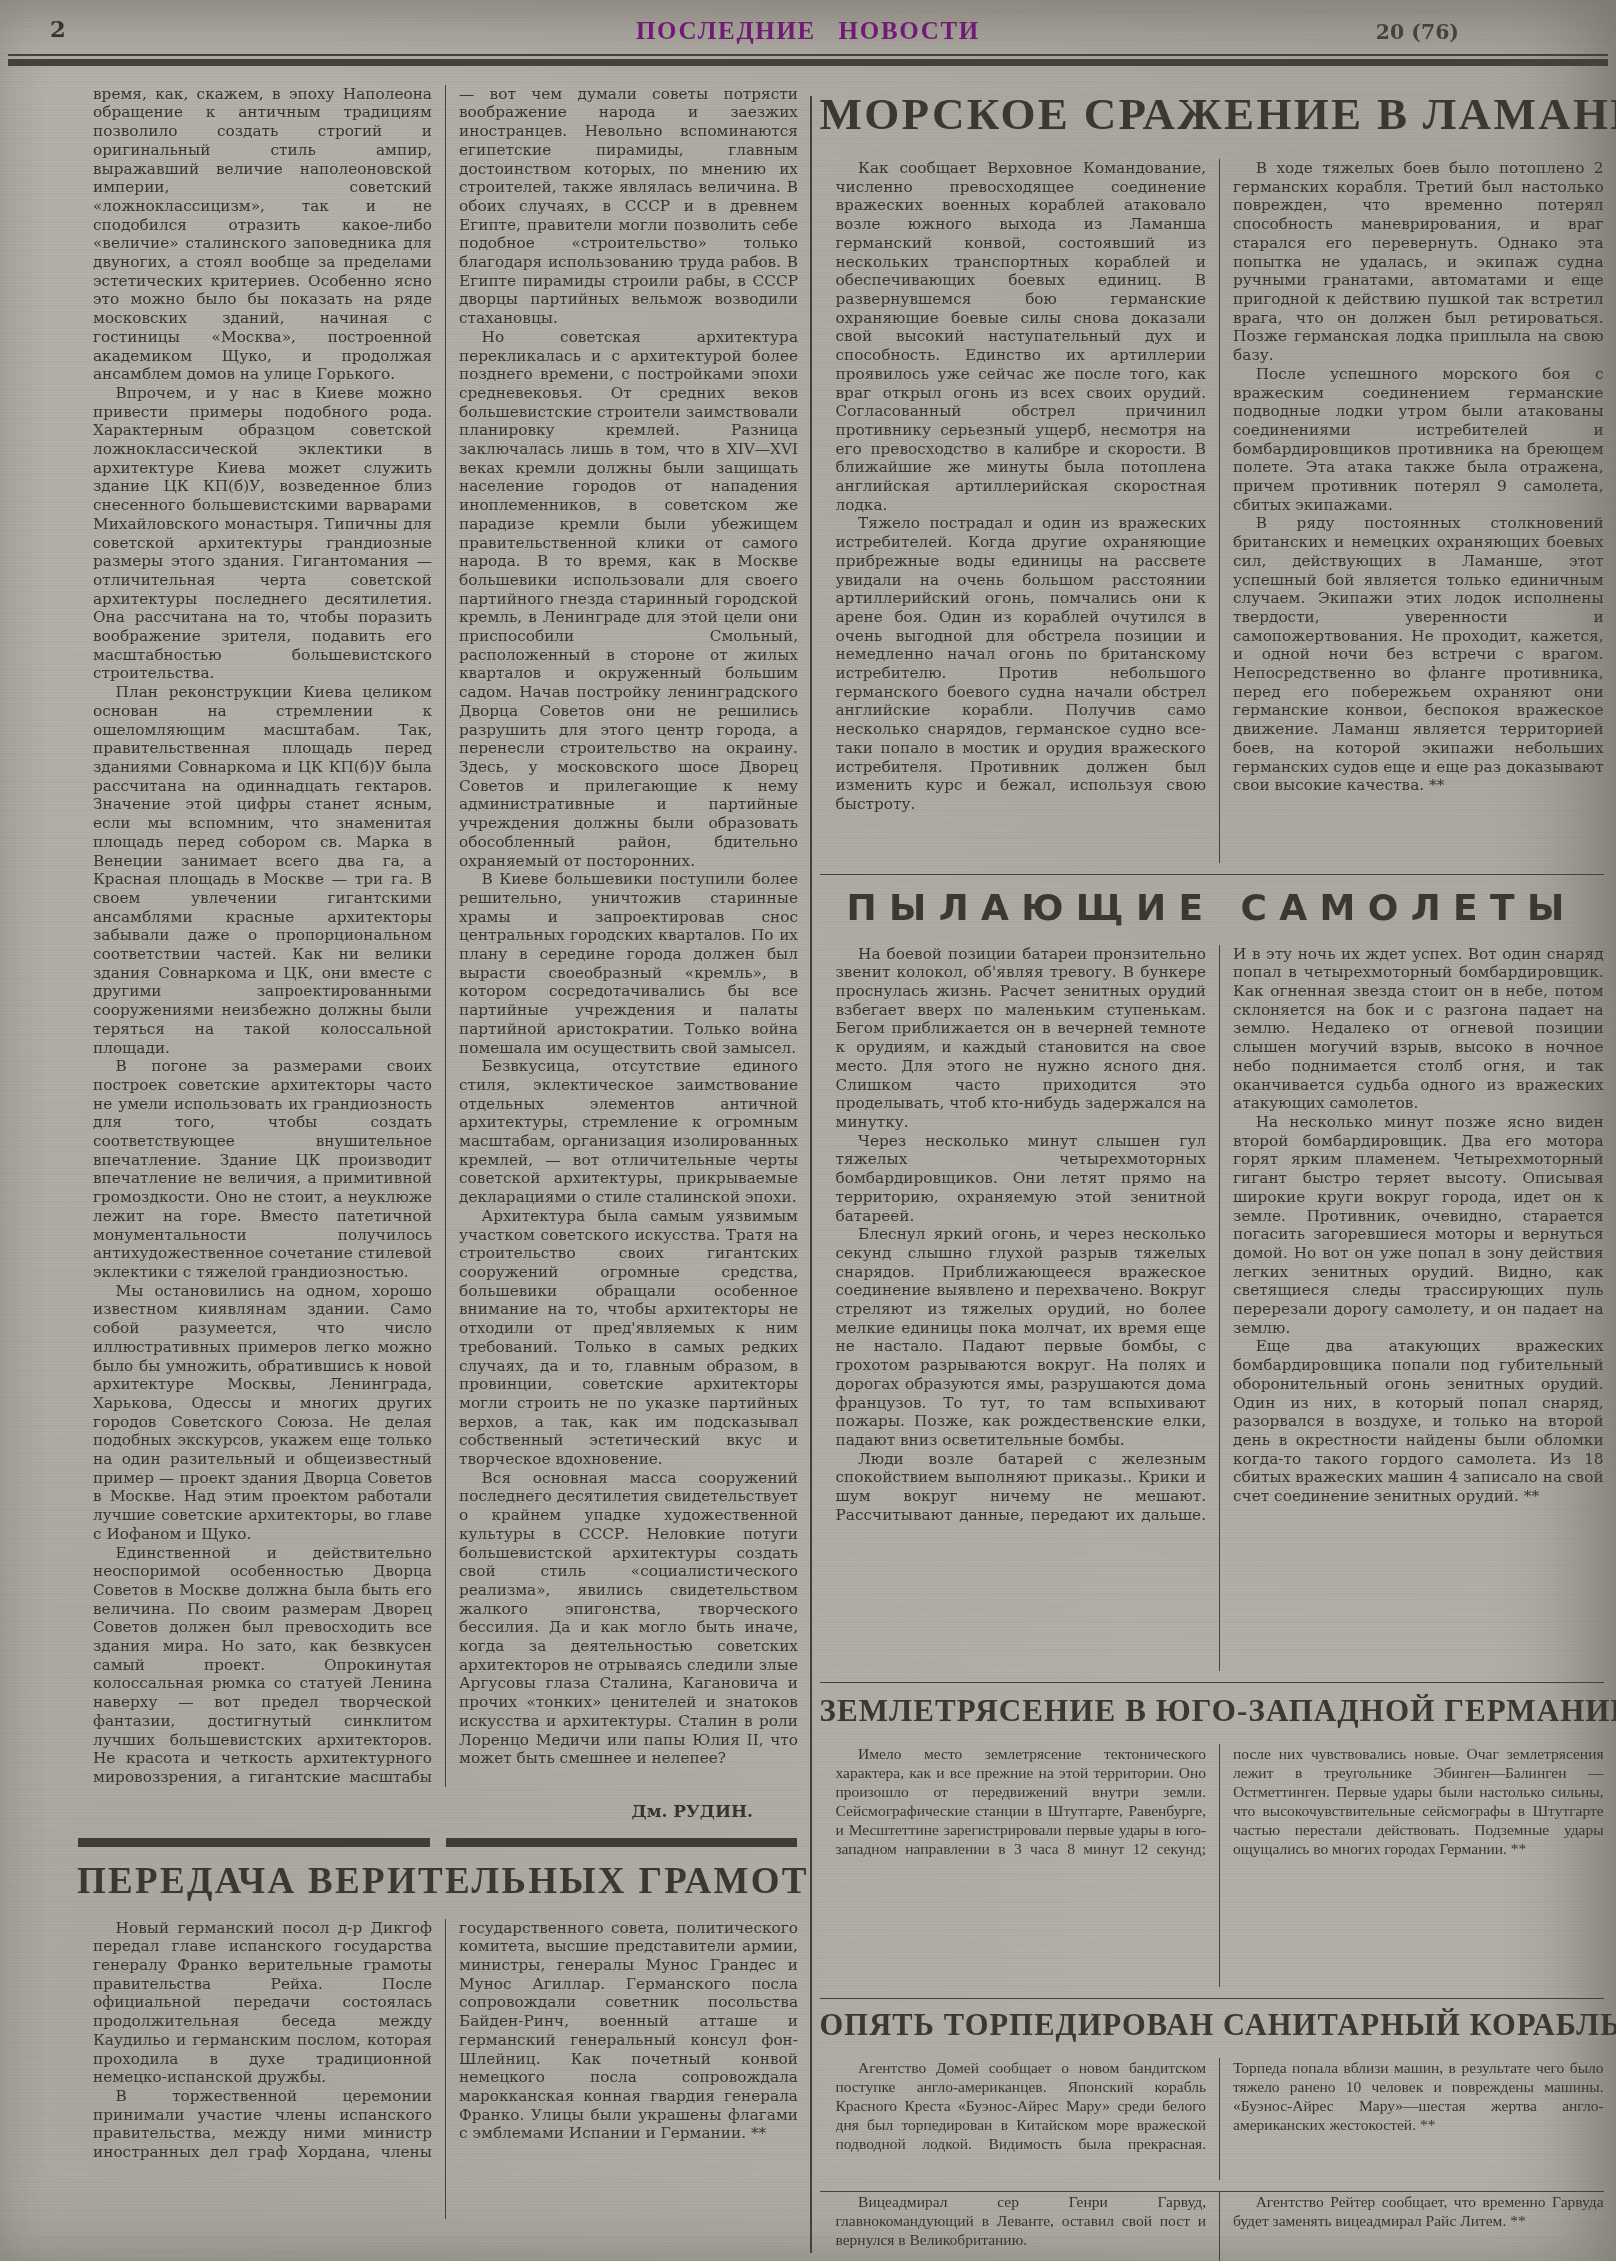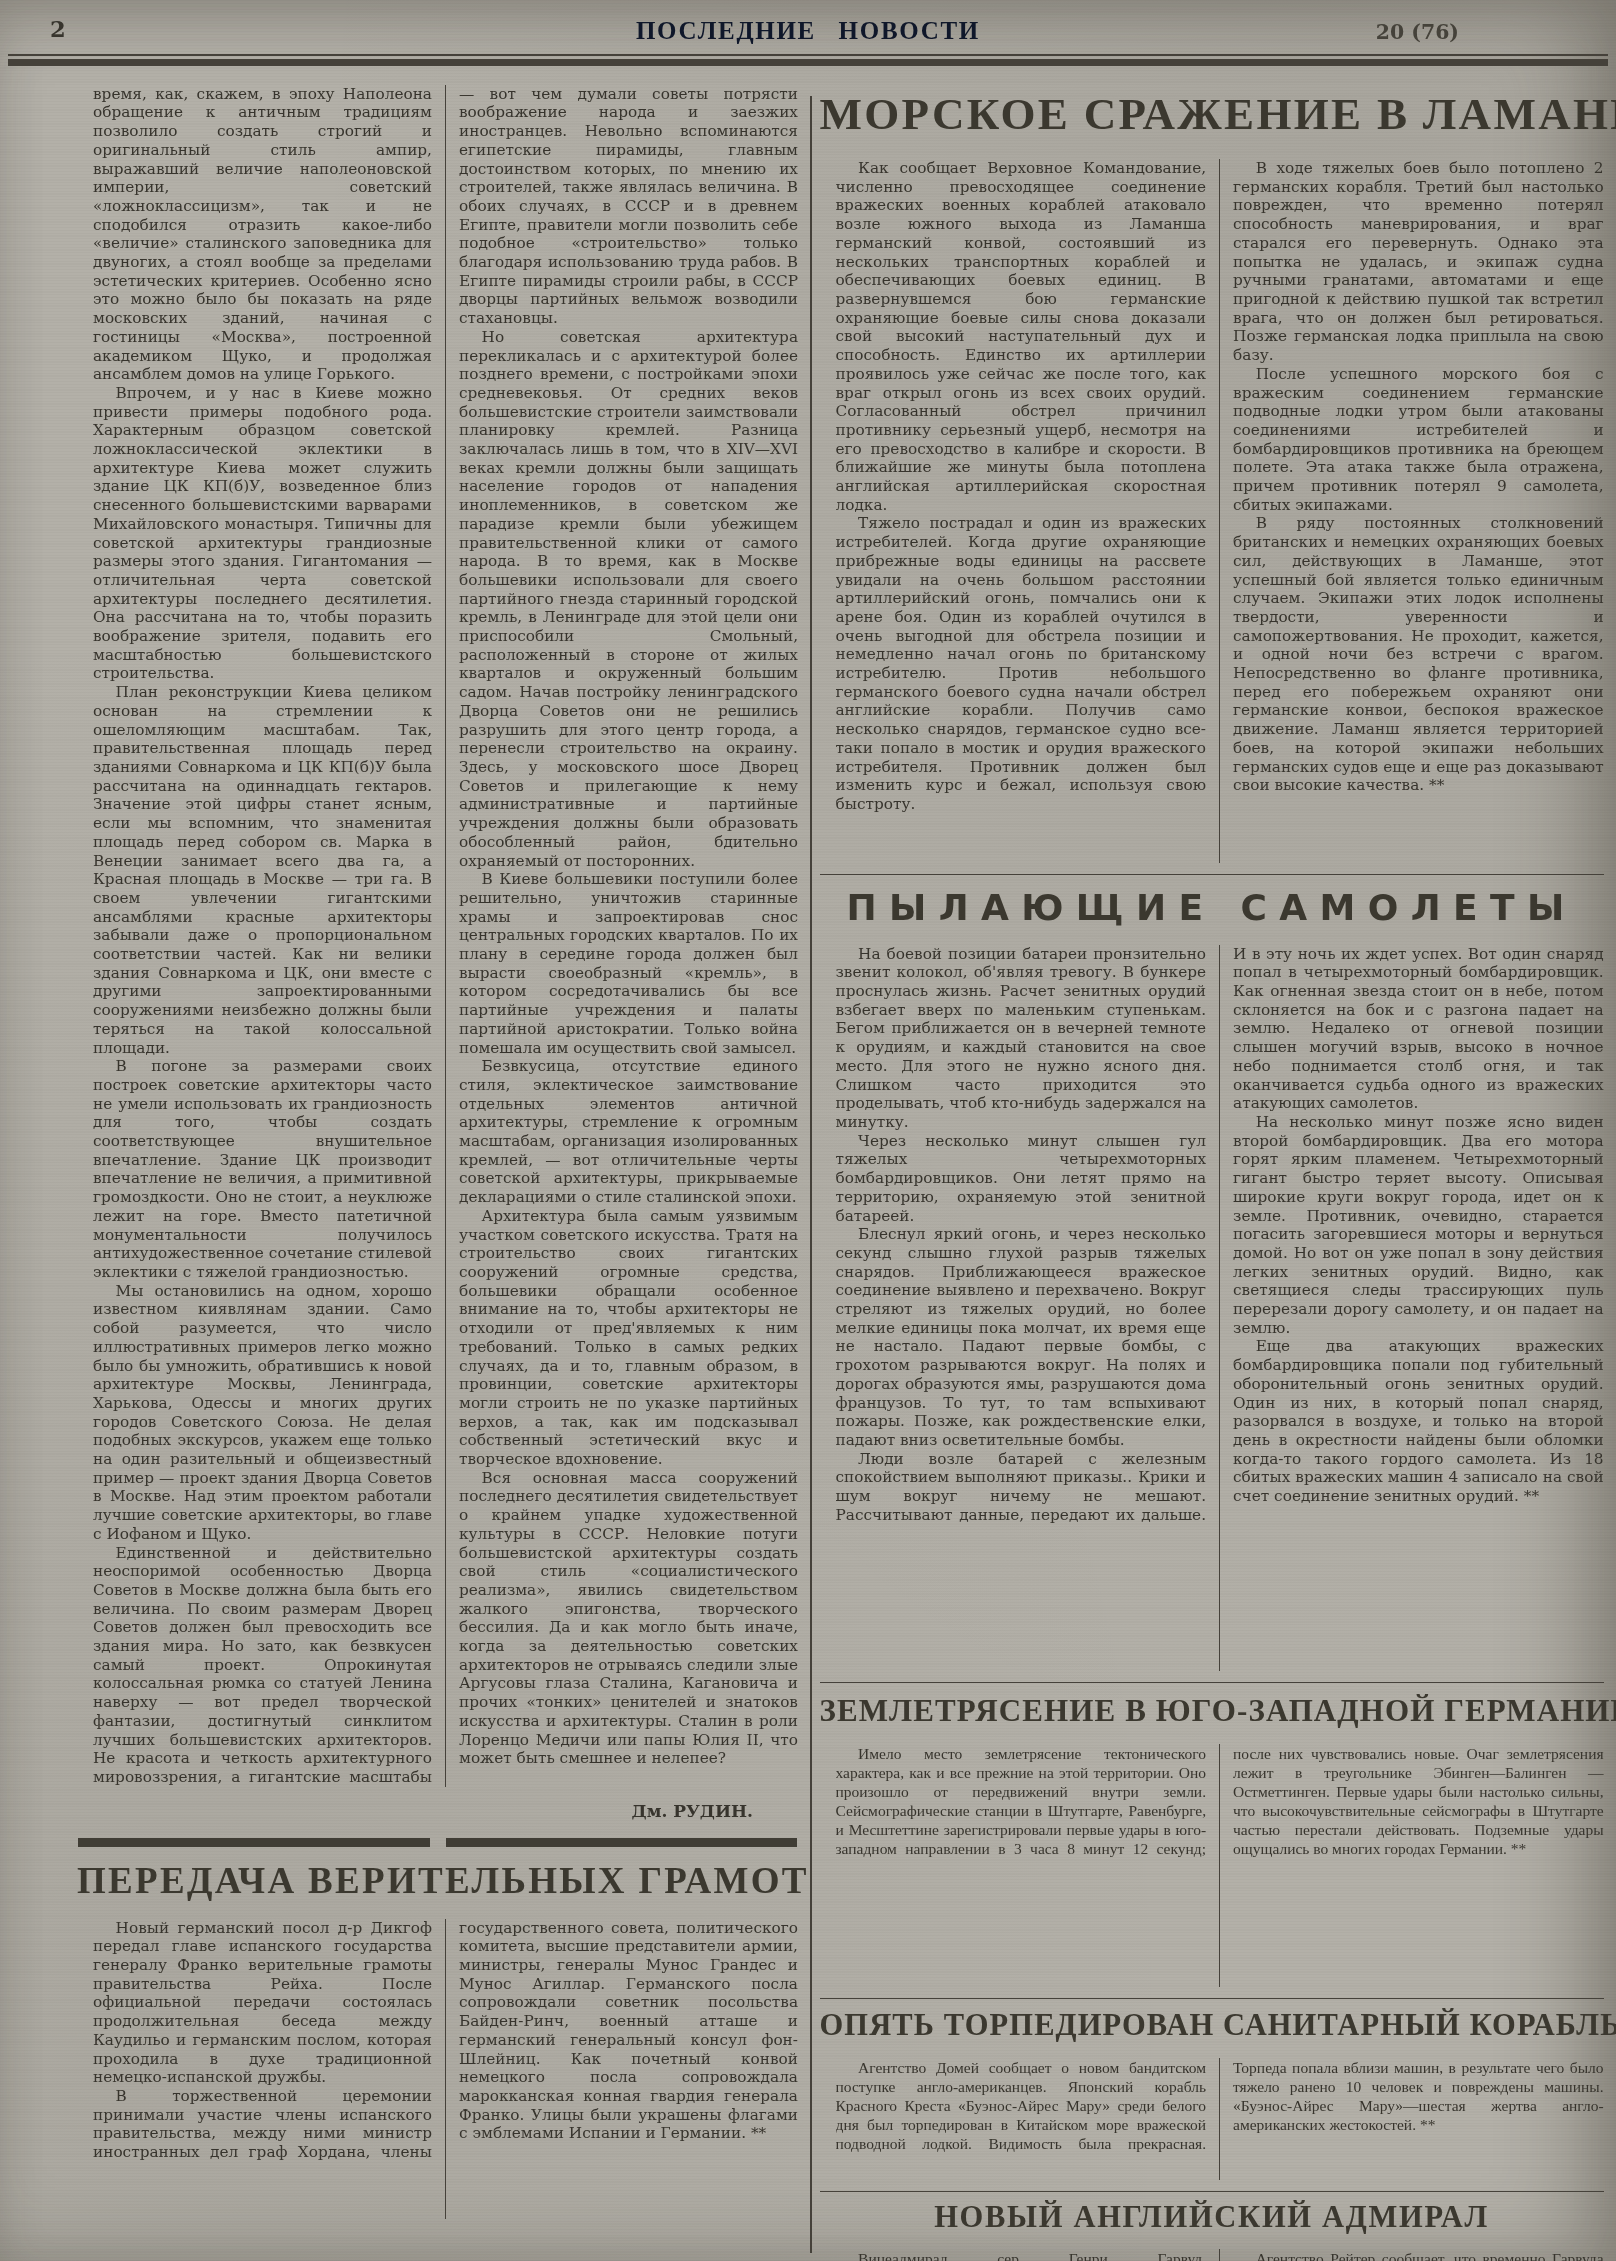--- a/index.html
+++ b/index.html
@@ -15,21 +15,21 @@
     color:#37342d;
     overflow:hidden;
   }
   .page{position:relative;width:1616px;height:2261px;overflow:hidden;}
 
   
   .hdr{position:relative;height:54px;}
   .pgnum{position:absolute;left:50px;top:16px;font-size:22.6px;font-weight:bold;}
   .masthead{position:absolute;left:0;right:0;top:17px;text-align:center;
     font-family:"Liberation Serif", serif;font-weight:bold;font-size:25px;
-    letter-spacing:1.7px;word-spacing:14.7px;color:#0f172a;}
+    letter-spacing:1.7px;word-spacing:14.7px;color:#701a75;}
   .issue{position:absolute;right:157px;top:20.4px;font-size:20.4px;font-weight:bold;color:#45423a;margin-left:28px;}
   .hdr-rule{position:relative;height:14.7px;margin:0 8px;}
   .hdr-rule::before{content:"";position:absolute;left:0;right:0;top:0;height:2.3px;background:#45413a;}
   .hdr-rule::after{content:"";position:absolute;left:0;right:0;top:5.1px;height:7.3px;background:#45413a;}
 
   
   .content{display:flex;gap:21.5px;padding:16px 12.4px 0 77px;}
   .left-half{width:721px;flex:none;}
   .right-half{flex:1;min-width:0;}
   .center-divider{position:absolute;left:810px;top:96px;bottom:8px;width:1.7px;background:#45413a;}
@@ -152,21 +152,20 @@
       <section>
         <h2 class="ship-title">ОПЯТЬ ТОРПЕДИРОВАН САНИТАРНЫЙ КОРАБЛЬ</h2>
         <div class="cols ship-cols alt">
             <p class="para">Агентство Домей сообщает о новом бандитском поступке англо-американцев. Японский корабль Красного Креста «Буэнос-Айрес Мару» среди белого дня был торпедирован в Китайском море вражеской подводной лодкой. Видимость была прекрасная. Торпеда попала вблизи машин, в результате чего было тяжело ранено 10 человек и повреждены машины. «Буэнос-Айрес Мару»—шестая жертва англо-американских жестокостей. **</p>
           </div>
       </section>
 
       <hr class="hr">
 
       <section>
-        <h2 class="admiral-title">НОВЫЙ АНГЛИЙСКИЙ АДМИРАЛ</h2>
         <div class="cols admiral-cols alt">
             <p class="para">Вицеадмирал сер Генри Гарвуд, главнокомандующий в Леванте, оставил свой пост и вернулся в Великобританию.</p>
             <p class="para">Агентство Рейтер сообщает, что временно Гарвуда будет заменять вицеадмирал Райс Литем. **</p>
           </div>
       </section>
     </div>
 
   </div>
 </div>
 

